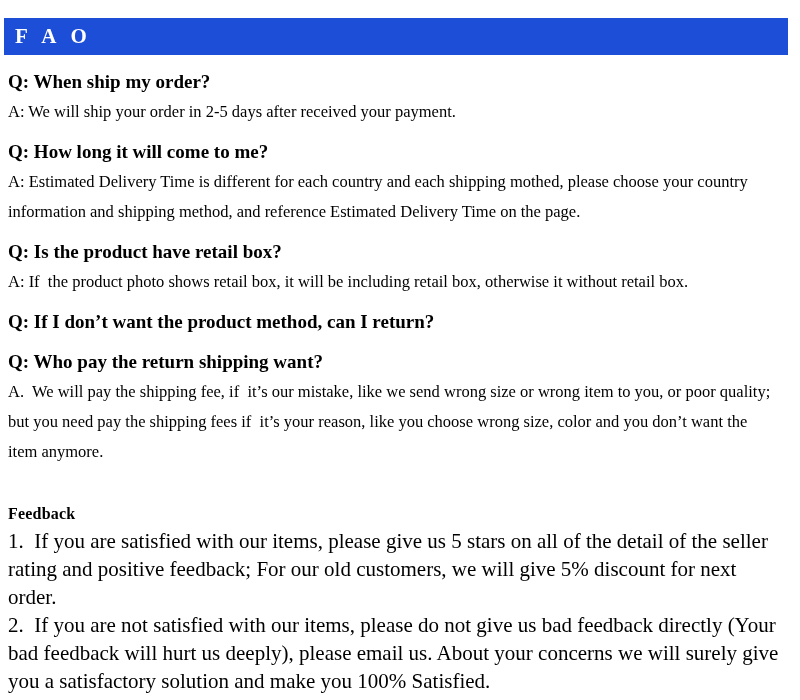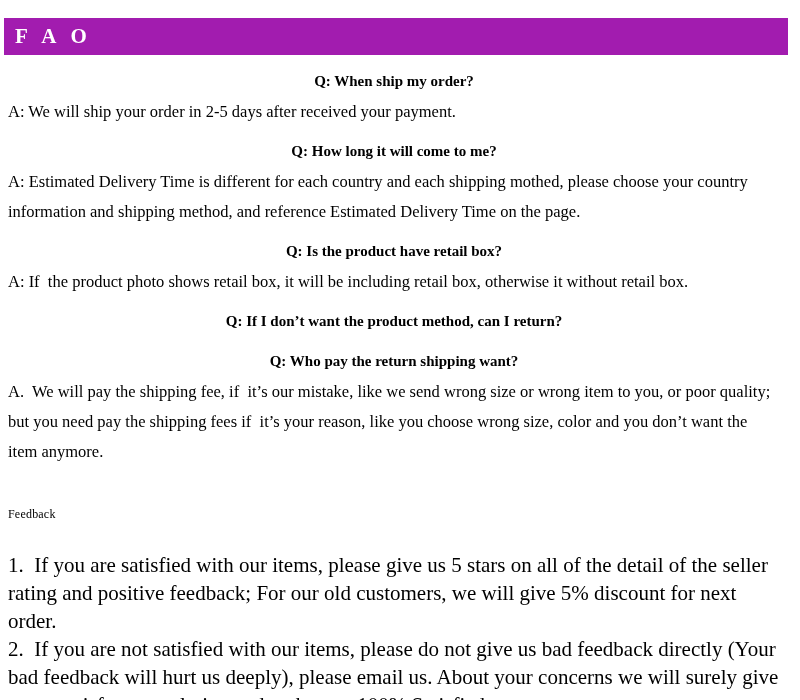--- a/index.html
+++ b/index.html
@@ -23,21 +23,21 @@
     background: #ffffff;
   }
 
   
   .faq-banner {
     position: absolute;
     left: 4px;
     top: 18px;
     width: 784px;
     height: 37px;
-    background: #a21caf;
+    background: #1d4ed8;
     display: flex;
     align-items: center;
   }
   .faq-banner-title {
     color: #ffffff;
     font-family: "Liberation Serif", "DejaVu Serif", serif;
     font-weight: bold;
     font-size: 21px;
     letter-spacing: 5px;
     padding-left: 11px;
@@ -51,47 +51,46 @@
     top: 66px;
     width: 772px;
   }
 
   .qa-block {
     margin: 0 0 9px 0;
   }
 
   .q-line {
     font-weight: bold;
-    font-size: 15px;
+    font-size: 19px;
     line-height: 31px;
     margin: 0;
     white-space: pre-wrap;
-    text-align: center;
   }
 
   .a-line {
     font-weight: normal;
     font-size: 16.5px;
     line-height: 30px;
     margin: 0;
     white-space: pre-wrap;
   }
 
   
   .section {
     margin-top: 0;
   }
   .section-feedback {
     margin-top: 34px;
   }
   .section-heading {
-    font-weight: normal;
-    font-size: 12px;
+    font-weight: bold;
+    font-size: 16px;
     line-height: 26px;
-    margin: 0 0 24px 0;
+    margin: 0 0 0 0;
     letter-spacing: 0.2px;
   }
   .section-para {
     font-size: 21px;
     line-height: 28px;
     margin: 0;
     white-space: pre-wrap;
   }
 </style>
 </head>

